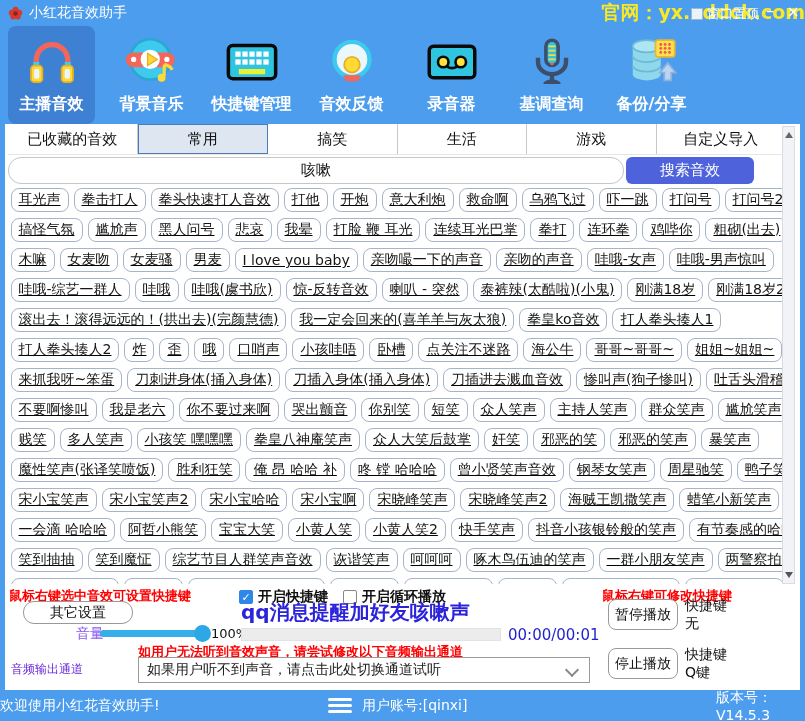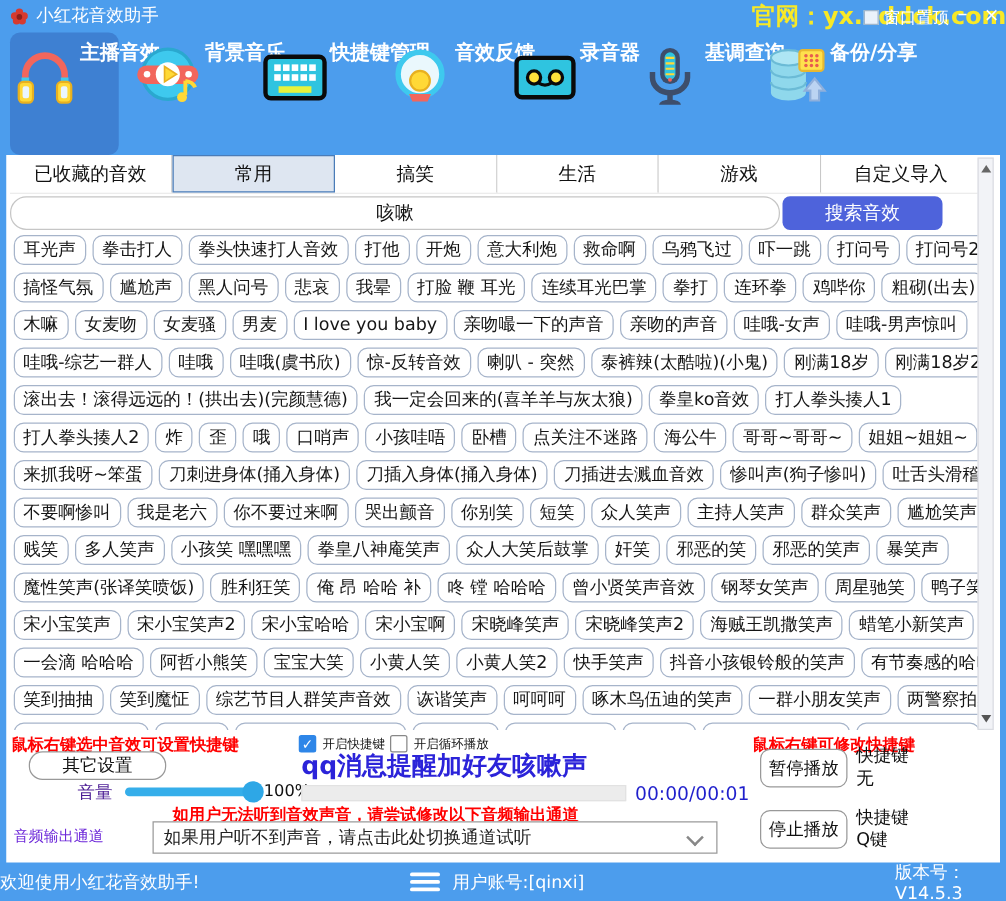--- a/index.html
+++ b/index.html
@@ -8,67 +8,67 @@
   
   #titlebar{position:absolute;top:0;left:0;width:805px;height:26px;display:flex;align-items:center;color:#fff;font-size:14px;}
   .flower{margin:0 6px 0 8px;display:flex;}
   #site{position:absolute;left:0;right:0;text-align:right;color:#F8E926;font-weight:bold;font-size:19px;pointer-events:none;}
   #pin-group{position:absolute;left:691px;top:5px;display:flex;align-items:center;gap:4px;font-size:13px;}
   .small-box{width:12px;height:12px;background:#EAF2FB;border:1px solid #9FB6CC;box-sizing:border-box;}
   #min{position:absolute;left:766px;top:1px;font-size:16px;cursor:default;}
   #close{position:absolute;left:787px;top:3px;font-size:15px;cursor:default;}
   
   #toolbar{position:absolute;top:26px;left:0;width:805px;height:98px;display:flex;padding-left:8px;gap:13px;box-sizing:border-box;}
-  .tool-item{width:87px;display:flex;flex-direction:row;align-items:flex-start;padding-top:5px;border-radius:8px;}
+  .tool-item{width:87px;display:flex;flex-direction:column;align-items:center;padding-top:5px;border-radius:8px;}
   .tool-item.selected{background:#3E80D2;}
   .tool-icon{height:62px;display:flex;align-items:center;justify-content:center;}
   .tool-label{color:#fff;font-weight:bold;font-size:16px;white-space:nowrap;margin-top:1px;}
   
   #content{position:absolute;top:124px;left:5px;width:795px;height:460px;background:#fff;}
   #tabbar{position:absolute;top:0;left:3px;width:777px;height:31px;display:flex;border-bottom:1px solid #E6E6E6;box-sizing:border-box;}
   .tab{flex:1;display:flex;align-items:center;justify-content:center;font-size:15px;color:#111;border-right:1px solid #C8C8C8;box-sizing:border-box;background:#fff;}
   .tab:last-child{border-right:none;}
   .tab.selected{background:#DEE6F1;border:1px solid #4A7CB8;}
   #search-input{position:absolute;top:33px;left:3px;width:616px;height:27px;border:1px solid #C6C6C6;border-radius:13px;
     text-align:center;font-size:15px;box-sizing:border-box;font-family:inherit;color:#111;outline:none;}
   #search-btn{position:absolute;top:33px;left:621px;width:128px;height:27px;background:#4E63DB;color:#fff;font-size:15px;
     border:none;border-radius:6px;font-family:inherit;}
-  #grid{position:absolute;top:61px;left:0;width:781px;height:399px;overflow:hidden;padding-left:3px;box-sizing:border-box;}
+  #grid{position:absolute;top:61px;left:0;width:781px;height:399px;overflow:hidden;padding-left:3px;box-sizing:border-box;text-decoration:underline;}
   .pill-row{height:30px;display:flex;align-items:center;}
   .pill{height:24px;margin:0 2.5px;padding:0 7px;background:#fff;border:1px solid #A6B4CA;border-radius:8px;font-size:14px;
     color:#151515;white-space:nowrap;font-family:inherit;box-sizing:border-box;}
   .pill-row.partial{align-items:flex-start;}
   .pill-row.partial .pill{margin-top:3px;}
   
   #scrollbar{position:absolute;top:126px;left:782px;width:13px;height:458px;background:#F2F3F7;border:1px solid #DADCE2;box-sizing:border-box;z-index:4;}
   .sb-up{position:absolute;top:5px;left:2px;width:0;height:0;border-left:4px solid transparent;border-right:4px solid transparent;border-bottom:6px solid #666;}
   .sb-down{position:absolute;bottom:5px;left:2px;width:0;height:0;border-left:4px solid transparent;border-right:4px solid transparent;border-top:6px solid #555;}
   
   #controls{position:absolute;top:584px;left:5px;width:795px;height:106px;background:#fff;}
   .hint{color:#F00;font-weight:bold;font-size:13px;position:absolute;white-space:nowrap;}
   #hint-left{left:4px;top:3px;}
   #hint-right{left:597px;top:3px;}
   #hint-output{left:133px;top:59px;}
-  #cb-row{position:absolute;left:234px;top:4px;display:flex;gap:4px;font-size:10px;align-items:center;color:#111;}
+  #cb-row{position:absolute;left:234px;top:4px;display:flex;gap:15px;font-size:14px;align-items:center;color:#111;font-weight:bold;}
   .cb-item{display:flex;align-items:center;}
   .cb{width:14px;height:14px;border:1px solid #888;background:#fff;display:inline-flex;align-items:center;justify-content:center;
       margin-right:5px;box-sizing:border-box;font-size:11px;color:#fff;border-radius:2px;}
   .cb.checked{background:#2E86E8;border-color:#2E86E8;}
   .cb.checked::after{content:"✓";}
   .wbtn{border:1px solid #999;border-radius:8px;background:#fff;font-size:14px;font-family:inherit;color:#111;}
   #btn-other{position:absolute;left:18px;top:17px;width:110px;height:23px;border-radius:11px;}
   #now-playing{position:absolute;left:236px;top:15px;color:#2B23D9;font-size:20px;font-weight:bold;white-space:nowrap;}
-  #vol-label{position:absolute;left:57px;top:41px;font-size:14px;color:#4c1d95;}
+  #vol-label{position:absolute;left:71px;top:41px;font-size:14px;color:#8b5cf6;}
   #slider{position:absolute;left:95px;top:46px;width:102px;height:7px;background:#35AEEA;border-radius:4px;}
   #slider-thumb{position:absolute;right:-9px;top:-5px;width:17px;height:17px;border-radius:50%;background:#2EA7E6;}
   #vol-pct{position:absolute;left:206px;top:42px;font-size:13px;color:#111;}
   #progress{position:absolute;left:236px;top:44px;width:260px;height:13px;background:#ECECEC;border:1px solid #E2E2E2;box-sizing:border-box;}
   #time{position:absolute;left:503px;top:42px;color:#1F1FCC;font-size:15px;}
   #out-label{position:absolute;left:6px;top:77px;font-size:12px;color:#6d28d9;}
-  #dropdown{position:absolute;left:117px;top:73px;width:452px;height:26px;border:1px solid #9A9A9A;background:#fff;font-size:14px;
+  #dropdown{position:absolute;left:133px;top:73px;width:452px;height:26px;border:1px solid #9A9A9A;background:#fff;font-size:14px;
     display:flex;align-items:center;padding-left:8px;box-sizing:border-box;color:#222;}
   .chev{position:absolute;right:12px;top:7px;width:8px;height:8px;border-right:2px solid #888;border-bottom:2px solid #888;transform:rotate(45deg);}
   #btn-pause{position:absolute;left:603px;top:15px;width:70px;height:31px;}
   #btn-stop{position:absolute;left:603px;top:64px;width:70px;height:31px;}
   .keylabel{position:absolute;left:680px;font-size:14px;line-height:1.3;color:#111;white-space:nowrap;}
   #pause-key{top:12px;} #stop-key{top:61px;}
   
   #statusbar{position:absolute;top:690px;left:0;width:805px;height:31px;color:#fff;font-size:14px;display:flex;align-items:center;}
   #welcome{margin-left:0;}
   #account-group{position:absolute;left:328px;display:flex;align-items:center;gap:10px;}

